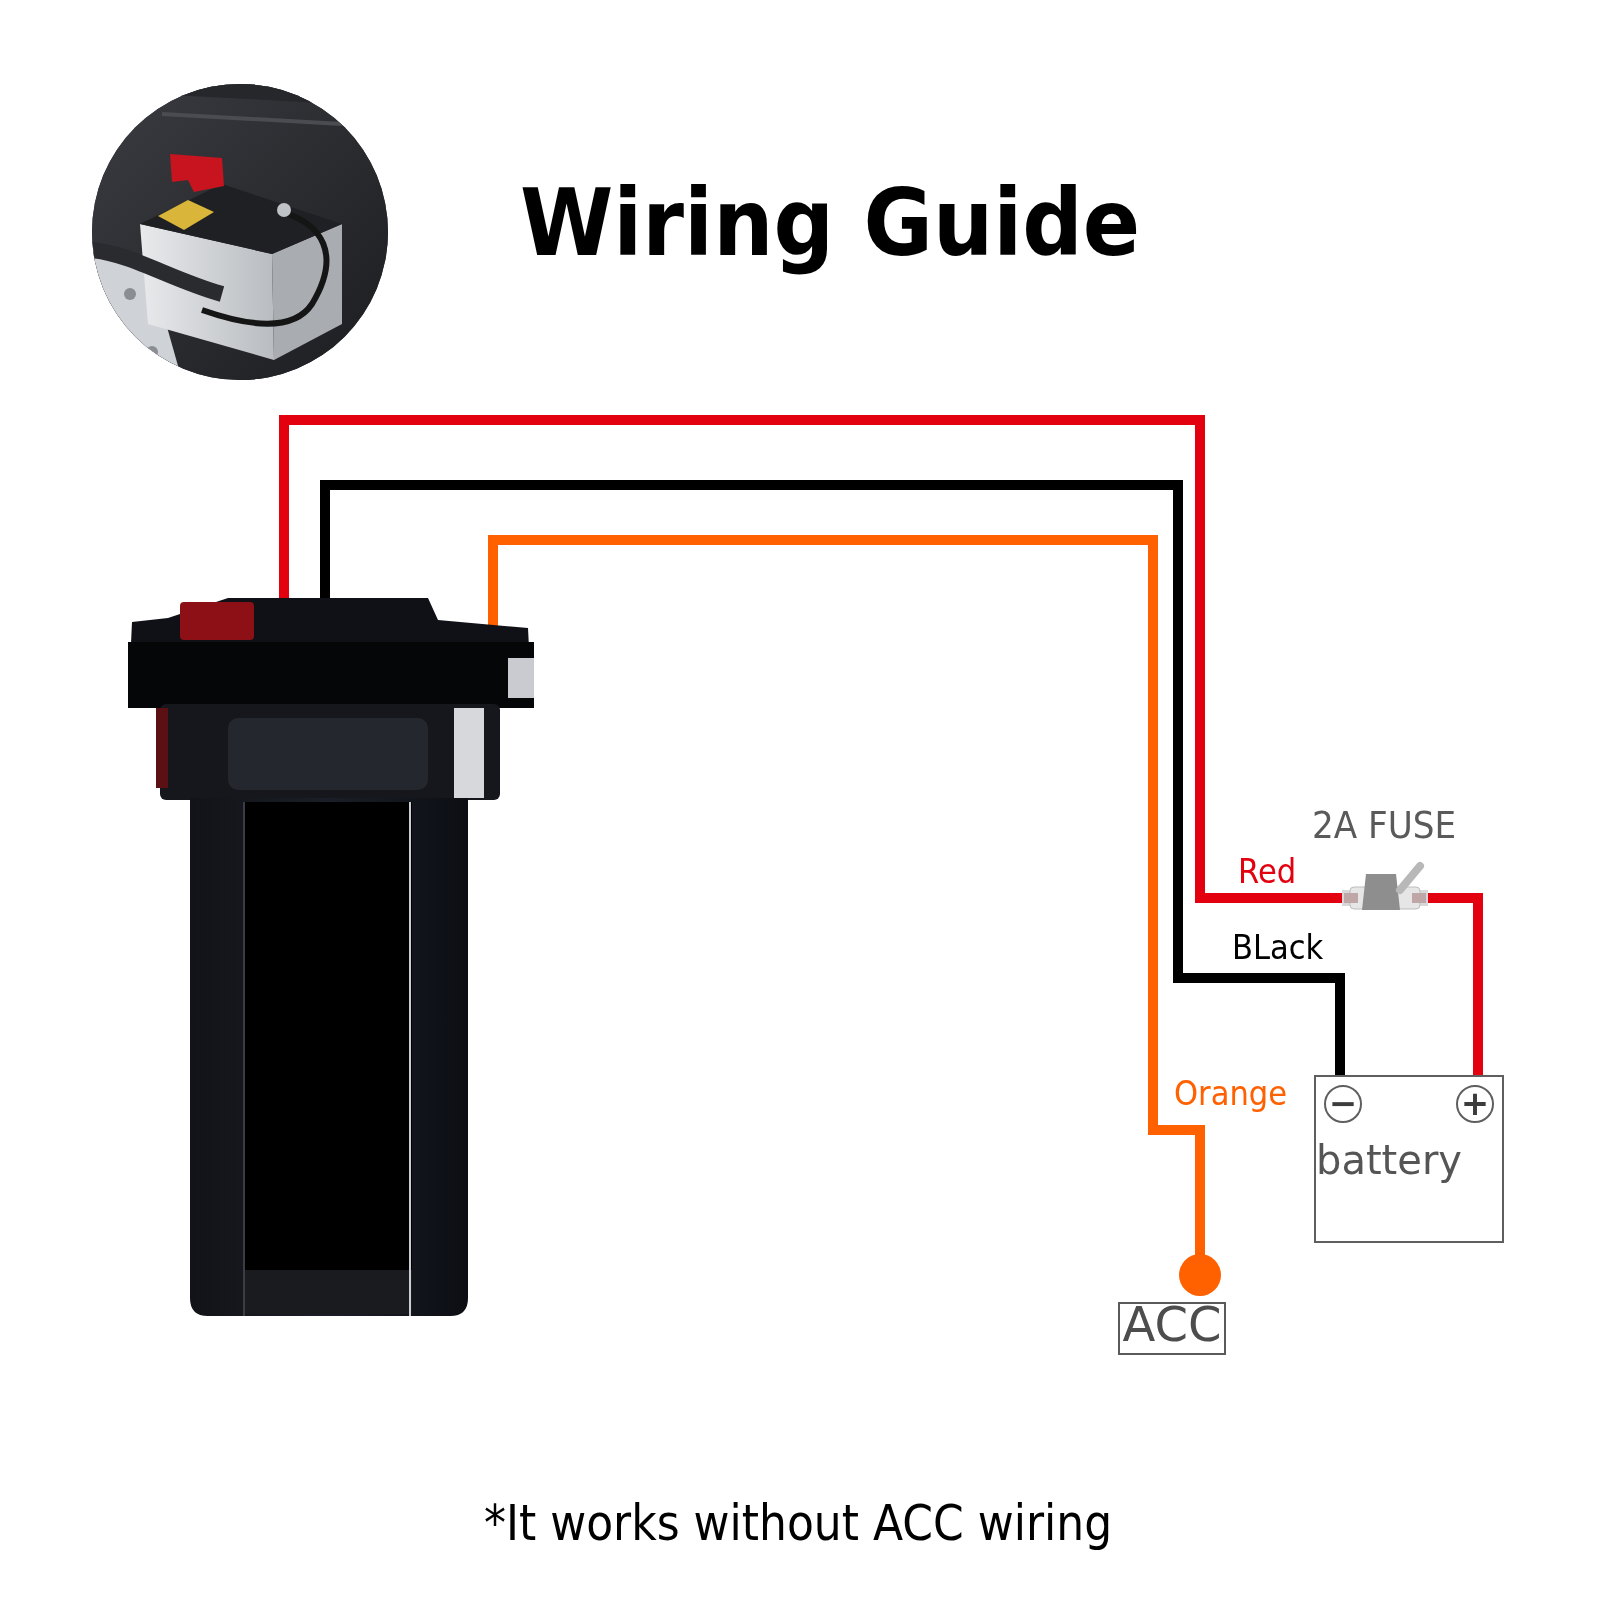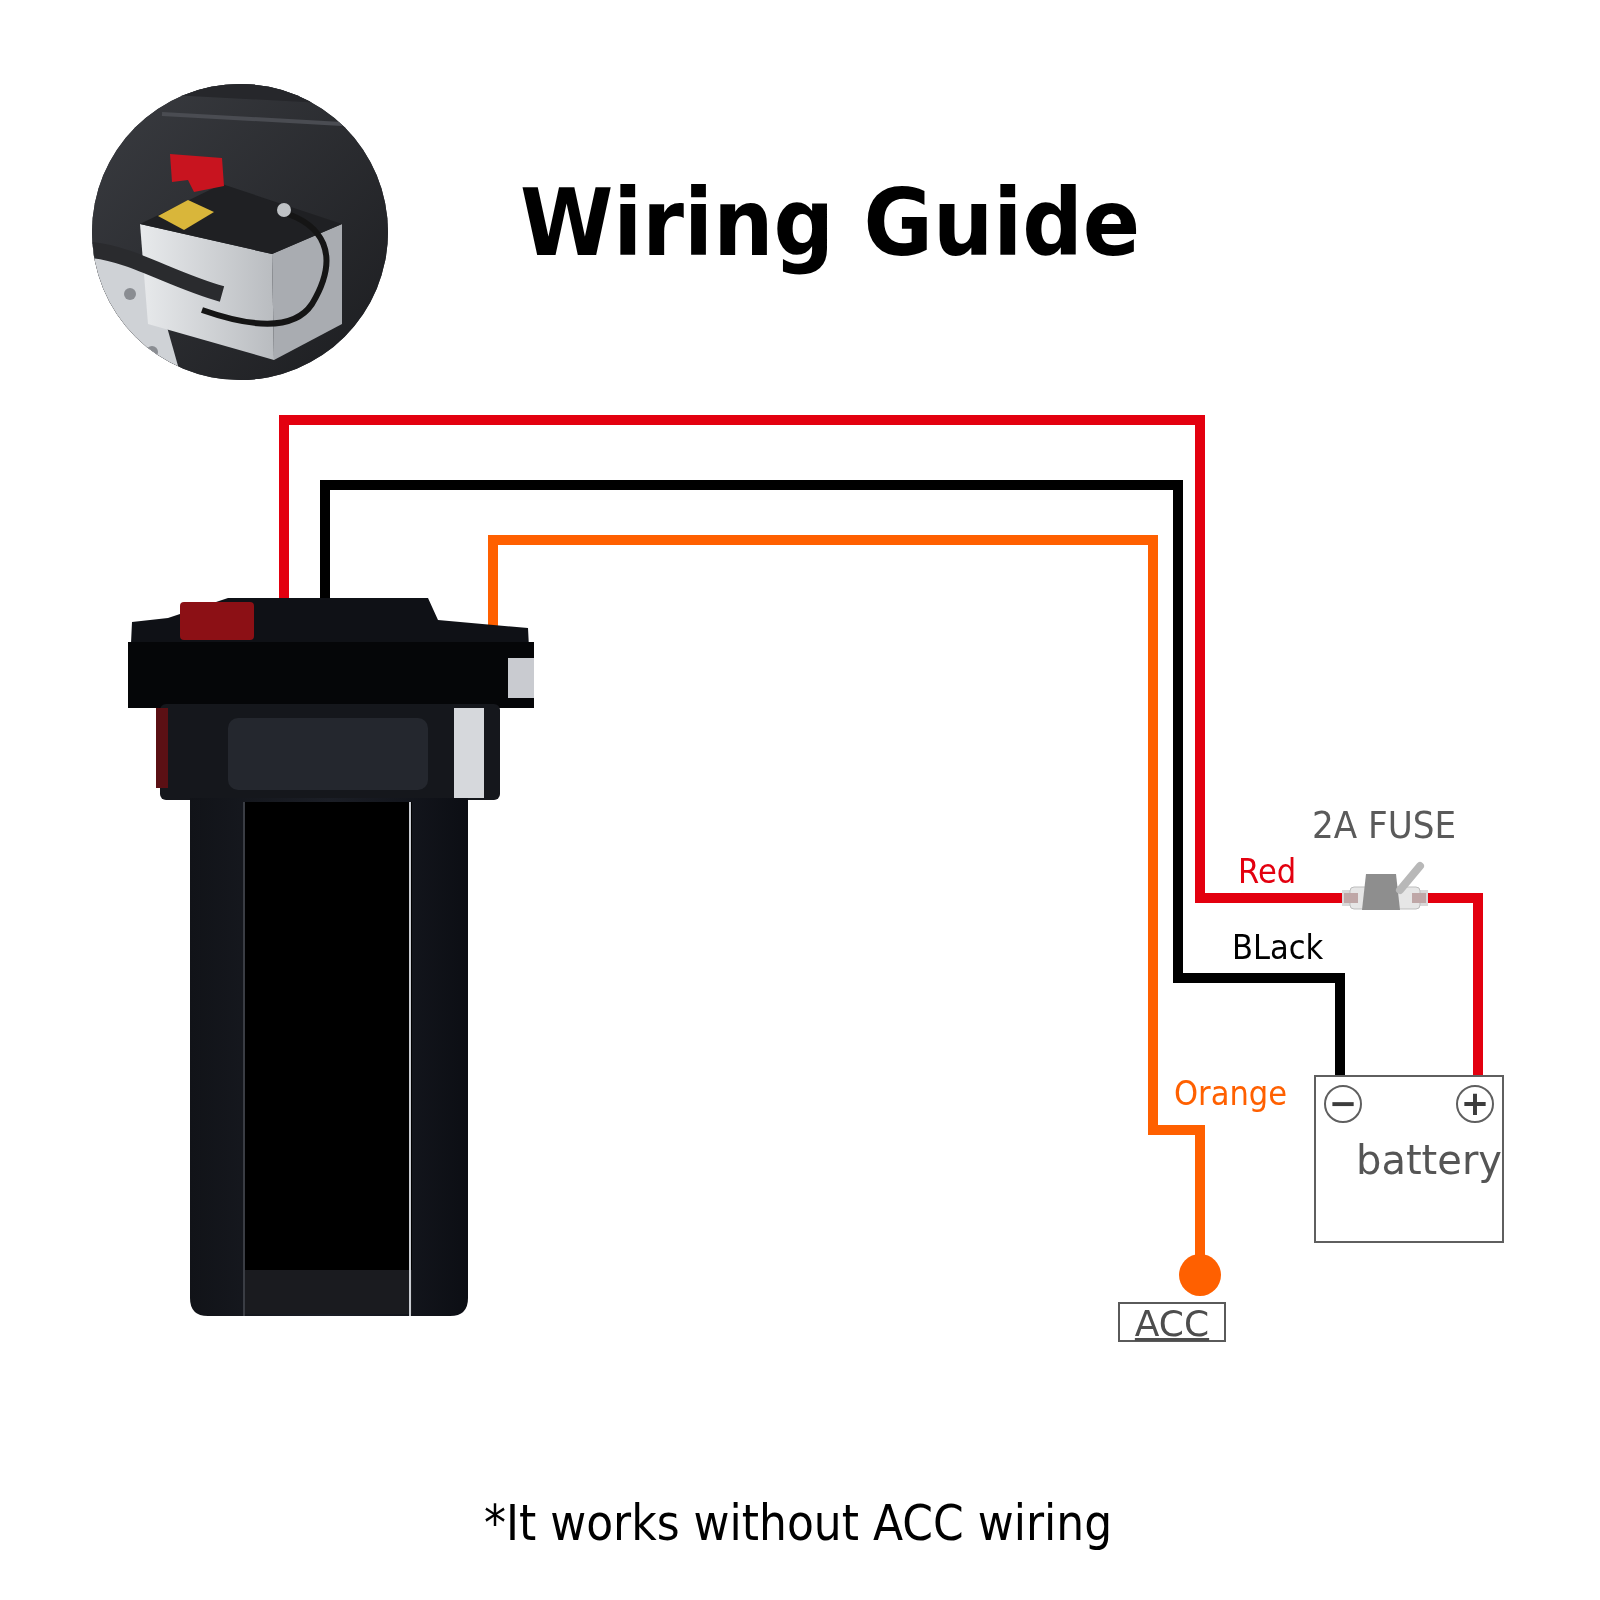--- a/index.html
+++ b/index.html
@@ -10,22 +10,22 @@
   #wires { left:0; top:0; width:1600px; height:1600px; }
   .lbl { font-family:"DejaVu Sans", sans-serif; line-height:1; white-space:nowrap; }
   #lbl-fuse { left:1312px; top:806px; font-size:38px; color:#5a5a5a; transform:scaleX(0.9); transform-origin:left top; }
   #lbl-red { left:1238px; top:854px; font-size:34px; color:#e3000f; transform:scaleX(0.9); transform-origin:left top; }
   #lbl-black { left:1232px; top:930px; font-size:34px; color:#000; transform:scaleX(0.9); transform-origin:left top; }
   #lbl-orange { left:1174px; top:1076px; font-size:34px; color:#ff6000; transform:scaleX(0.9); transform-origin:left top; }
   #battery { left:1314px; top:1075px; width:190px; height:168px; border:2px solid #5f5f5f; box-sizing:border-box; background:#fff; }
   .term { position:absolute; top:8px; width:38px; height:38px; border:2px solid #5f5f5f; border-radius:50%; box-sizing:border-box; color:#3c3c3c; font-size:34px; font-weight:bold; text-align:center; line-height:32px; font-family:"DejaVu Sans", sans-serif; }
   #term-neg { left:8px; }
   #term-pos { right:8px; }
-  #battery-label { position:absolute; left:0; width:100%; top:60px; text-align:right; font-size:40px; color:#555; font-family:"DejaVu Sans", sans-serif; }
-  #acc { left:1118px; top:1302px; width:108px; height:40px; border:2px solid #5a5a5a; box-sizing:border-box; font-size:36px; color:#4d4d4d; text-align:center; line-height:40px; font-family:"DejaVu Sans", sans-serif;text-decoration:underline; }
+  #battery-label { position:absolute; left:0; width:100%; top:60px; text-align:left; font-size:40px; color:#555; font-family:"DejaVu Sans", sans-serif; }
+  #acc { left:1118px; top:1302px; width:108px; height:53px; border:2px solid #5a5a5a; box-sizing:border-box; font-size:48px; color:#4d4d4d; text-align:center; line-height:40px; font-family:"DejaVu Sans", sans-serif; }
   #footnote { left:484px; top:1498px; font-size:50px; color:#000; font-family:"DejaVu Sans", sans-serif; transform:scaleX(0.88); transform-origin:left top; line-height:1; white-space:nowrap; }
   #device { left:128px; top:598px; width:420px; height:740px; }
 </style>
 </head>
 <body>
 
 <div id="photo" class="abs">
   <svg width="296" height="296" viewBox="0 0 296 296">
     <defs>
       <linearGradient id="bg" x1="0" y1="0" x2="1" y2="1">

